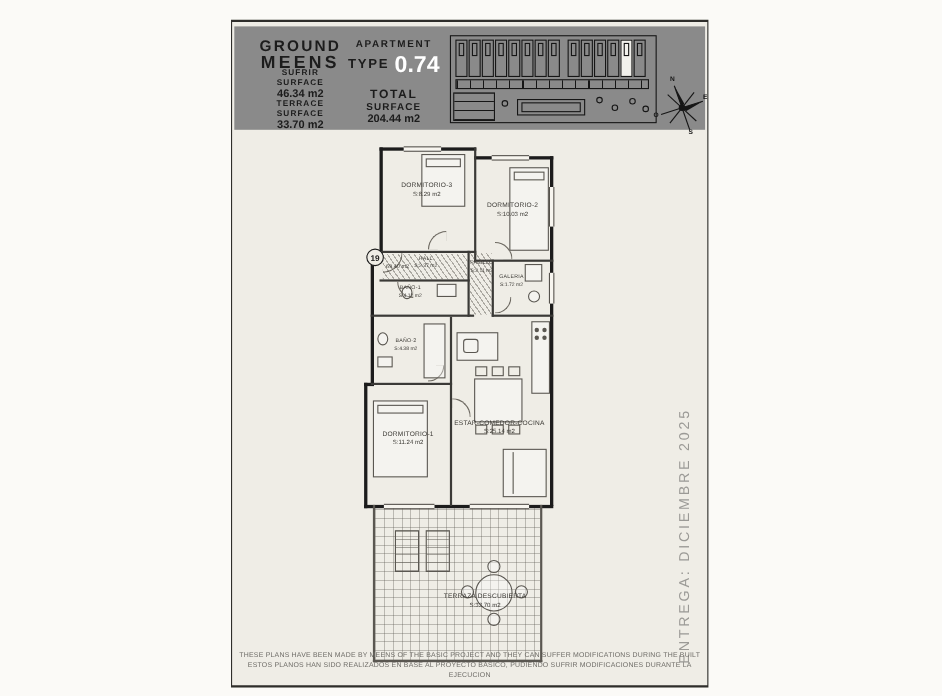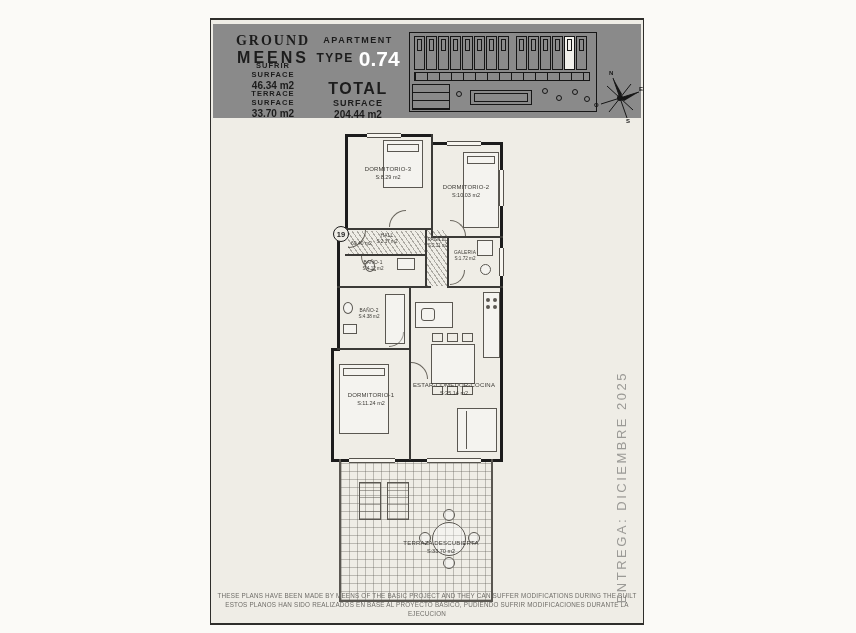--- a/index.html
+++ b/index.html
@@ -4,29 +4,29 @@
 <style>
   * { margin:0; padding:0; box-sizing:border-box; }
   html,body { width:856px; height:633px; background:#fbfaf7; overflow:hidden;
               font-family:"Liberation Sans", sans-serif; }
   #sheet { position:absolute; left:210px; top:18px; width:434px; height:607px;
            background:#efede6; border:1.5px solid #2f2e2b; border-top-width:2.5px; border-bottom-width:2.5px; }
 
   
   #hdr { position:absolute; left:2px; top:4px; width:428px; height:94px; background:#8a8a8a; overflow:visible; }
   .hblk { position:absolute; text-align:center; color:#1c1c1c; }
-  #gf1 { font-size:14px; font-weight:bold; letter-spacing:2px;font-family:Liberation Serif, serif; }
+  #gf1 { font-size:14px; font-weight:bold; letter-spacing:2px; }
   #gf2 { font-size:16px; font-weight:bold; letter-spacing:3px; }
   .slab { font-size:7.5px; font-weight:bold; letter-spacing:1px; line-height:1.15; }
   .sval { font-size:10px; font-weight:bold; margin-top:1px; }
   #apt-line1 { font-size:9px; font-weight:bold; letter-spacing:1.5px; }
   #apt-row { display:flex; align-items:flex-start; justify-content:center; gap:5px; margin-top:2px; }
   #apt-type { font-size:12px; font-weight:bold; letter-spacing:1.5px; margin-top:4px; }
   #apt-num { font-size:21px; font-weight:bold; color:#ffffff; }
-  #tot1 { font-size:16px; font-weight:bold; letter-spacing:1.5px; }
+  #tot1 { font-size:11px; font-weight:bold; letter-spacing:1.5px; }
   #tot2 { font-size:9px; font-weight:bold; letter-spacing:1px; }
 
   
   #sitemap { position:absolute; left:196px; top:8px; width:188px; height:80px; border:1px solid #161616; }
   .urow { position:absolute; top:3px; height:34px; display:flex; gap:1px; }
   .ucell { width:11px; height:34px; border:1px solid #161616; background:#8a8a8a; position:relative; }
   .ucell:after { content:""; position:absolute; left:2px; top:2px; right:2px; height:10px; border:1px solid #161616; }
   .ucell.hl { background:#f2f1ec; }
   #ustrip { position:absolute; left:4px; top:39px; width:176px; height:9px; border:1px solid #161616;
             background:repeating-linear-gradient(90deg, #161616 0 1px, transparent 1px 12px); }

